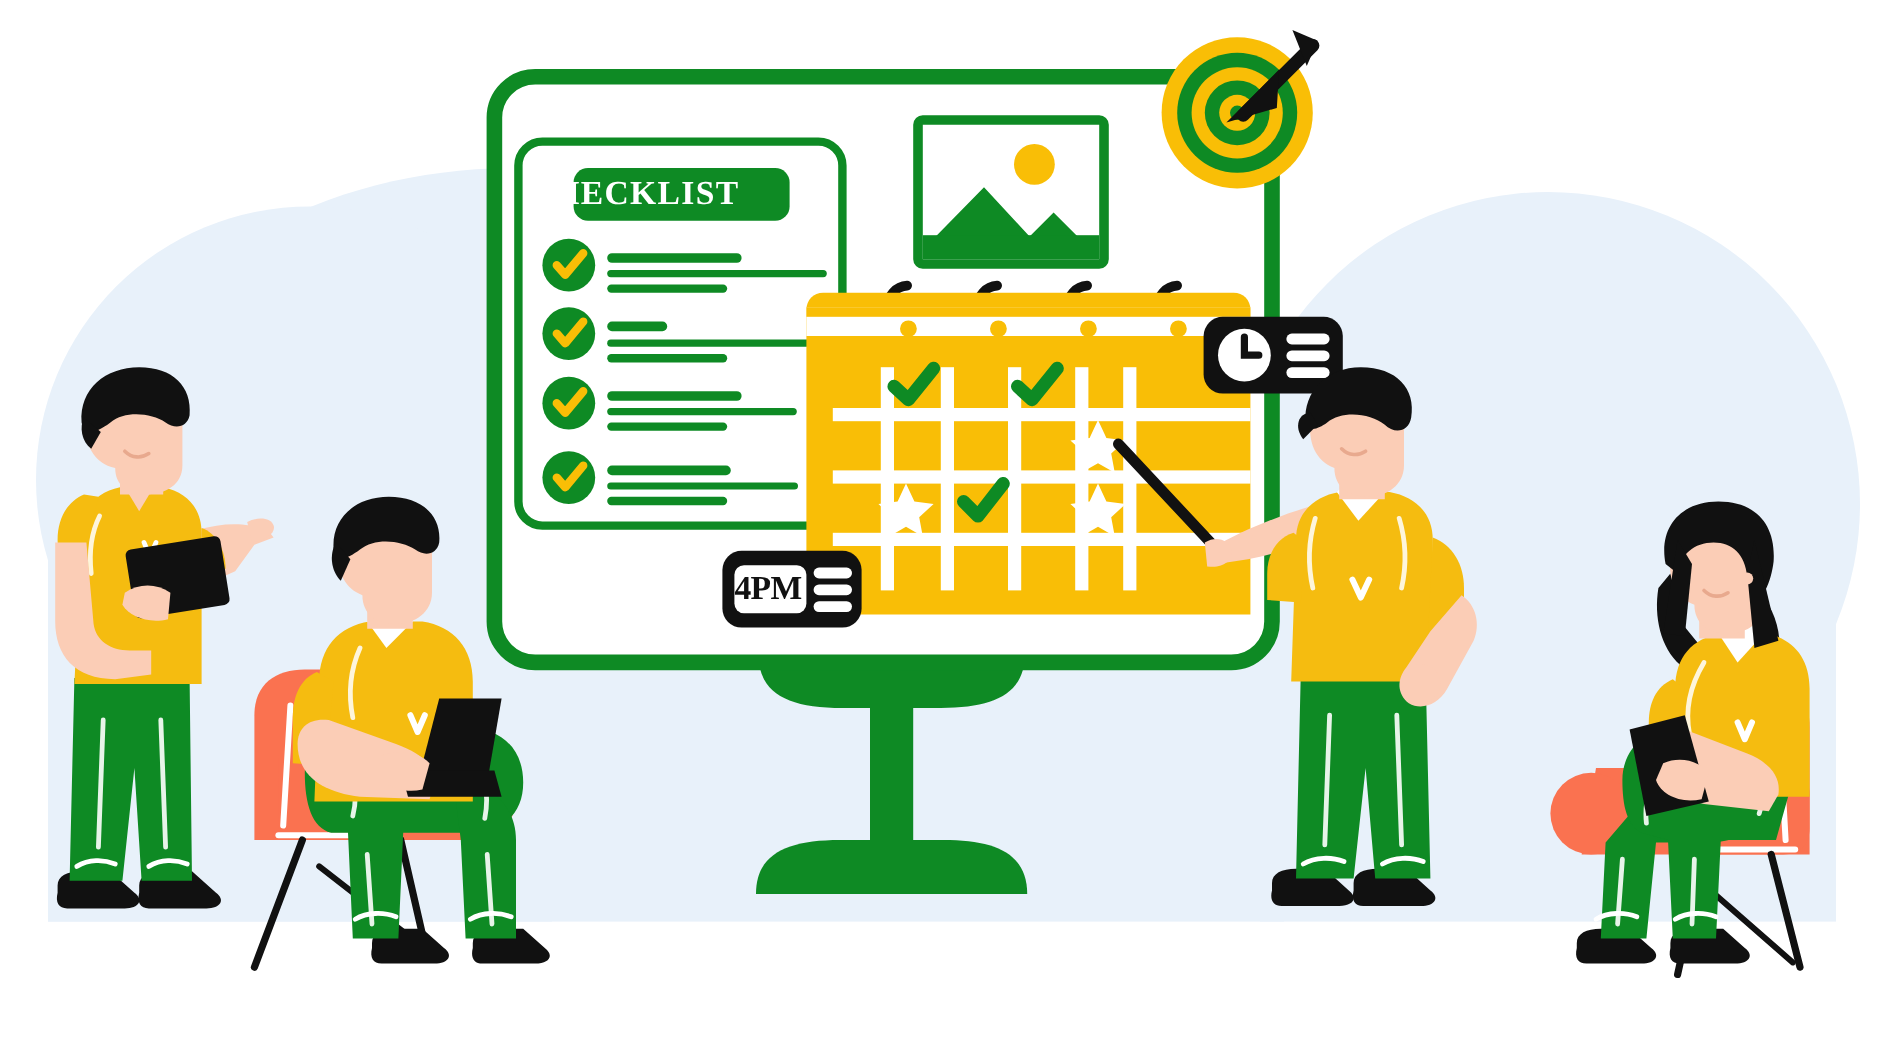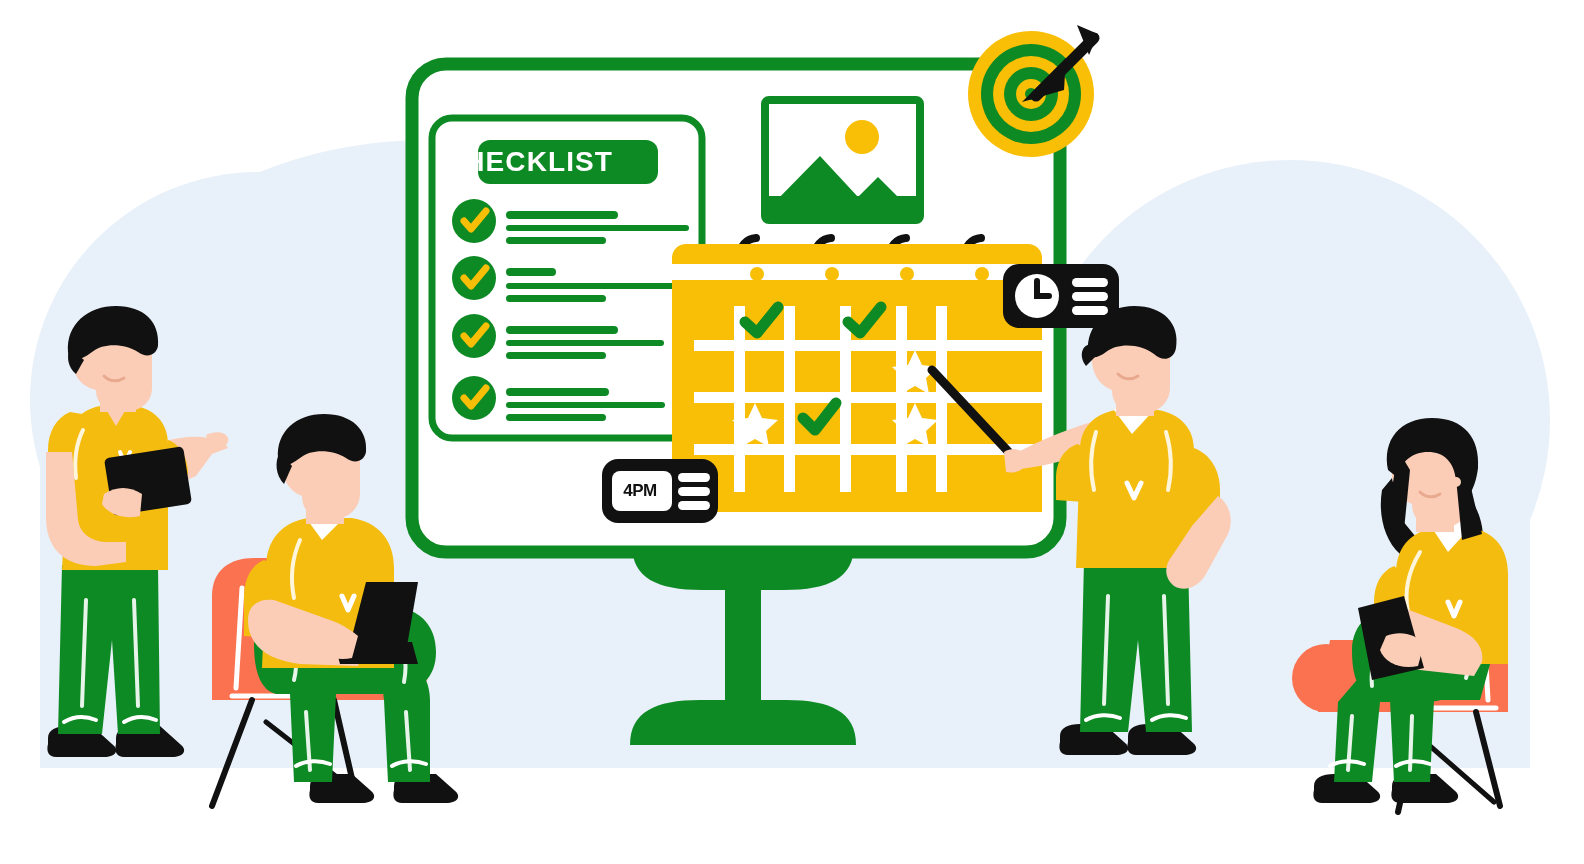--- a/index.html
+++ b/index.html
@@ -1,29 +1,29 @@
 <!DOCTYPE html>
 <html><head>
 <meta charset="utf-8">
 <style>
   html,body{margin:0;padding:0;background:#ffffff;}
   body{width:1584px;height:864px;overflow:hidden;
        font-family:"Liberation Sans", sans-serif;}
   #stage{position:relative;width:1584px;height:864px;}
   #stage svg{position:absolute;top:0;left:0;}
-  .lbl{position:absolute;pointer-events:none;}
+  .lbl{position:absolute;pointer-events:none;font-family:Liberation Serif, serif;}
   #checklist-title-text{
     left:432px;top:140px;width:192px;height:44px;
     display:flex;align-items:center;justify-content:center;
     color:#ffffff;font-size:28px;font-weight:bold;letter-spacing:1.1px;
   }
   #pm-badge-text{
     left:612px;top:475px;width:56px;height:32px;
     display:flex;align-items:center;justify-content:center;
-    color:#111111;font-size:17px;font-weight:bold;letter-spacing:-0.5px;
+    color:#111111;font-size:28px;font-weight:bold;letter-spacing:-0.5px;
   }
 </style>
 </head>
 <body>
 
 <div id="stage">
 
 <svg width="1584" height="864" viewBox="0 0 1584 864" xmlns="http://www.w3.org/2000/svg">
 
   <g>

